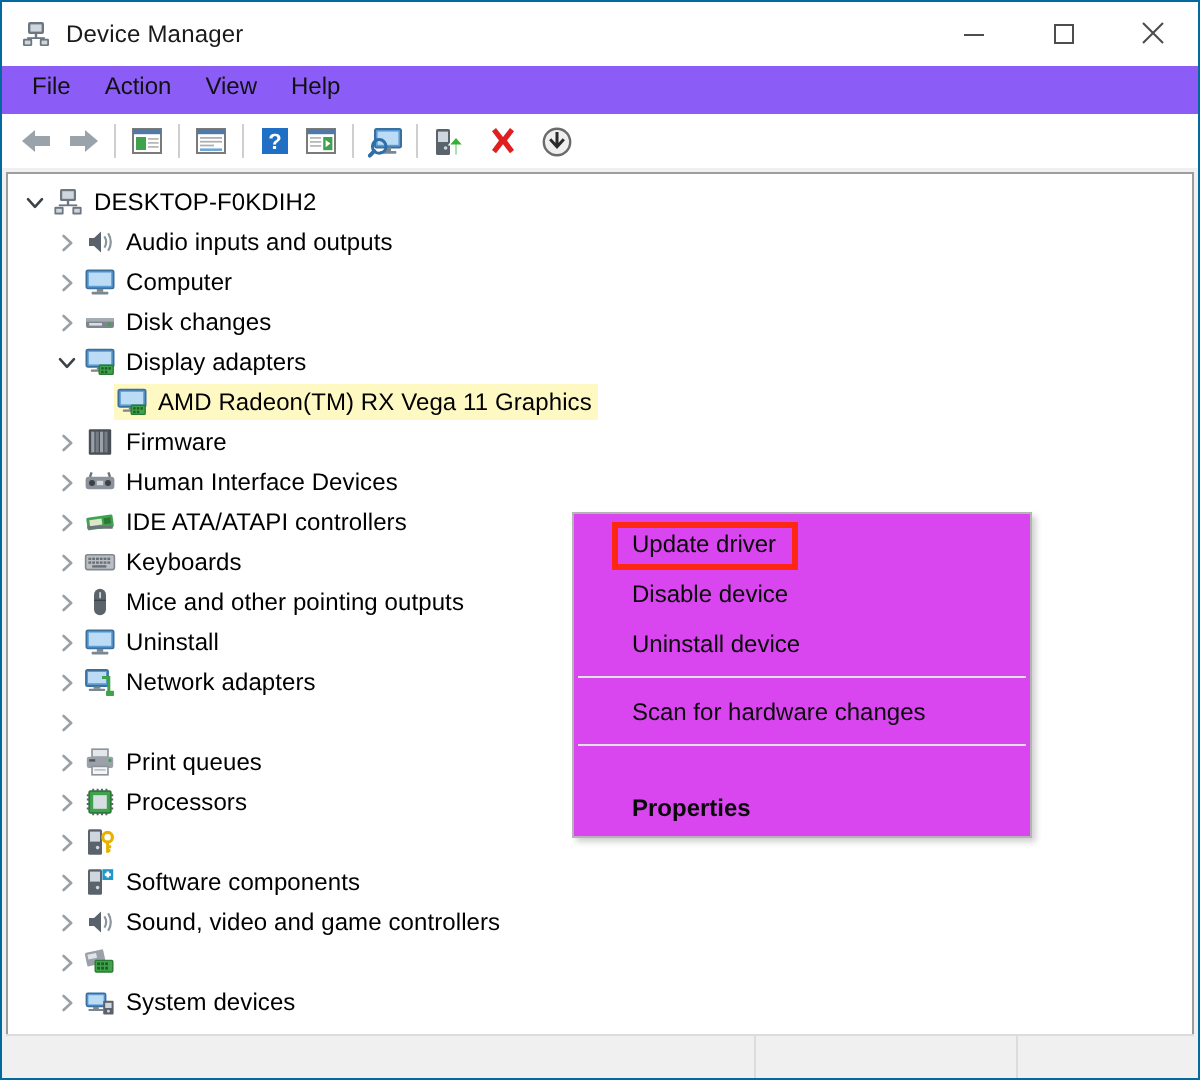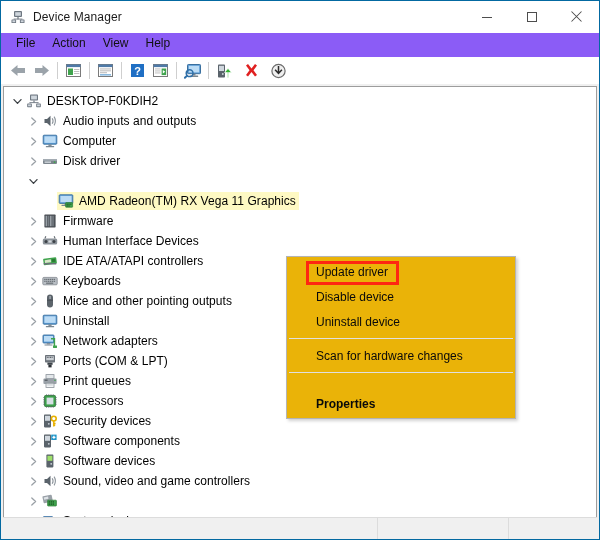--- a/index.html
+++ b/index.html
@@ -197,21 +197,21 @@
   .sp-1 { flex: 1 1 auto; }
   .sp-2 { width: 130px; flex: 0 0 auto; }
   .sp-3 { width: 88px; flex: 0 0 auto; border-right: none; }
 
   
   #context-menu {
     position: absolute;
     left: 285px;
     top: 172px;
     width: 230px;
-    background: #eab308;
+    background: #d946ef;
     border: 1px solid #b4b4b4;
     box-shadow: 2px 2px 3px rgba(0,0,0,0.18);
     padding: 2px 0 2px 0;
     box-sizing: border-box;
     z-index: 40;
   }
   .ctx-item {
     height: 25px;
     display: flex;
     align-items: center;
@@ -450,28 +450,43 @@
                 <path d="M2.8 1 L6.6 4.5 L2.8 8" fill="none" stroke="#9aa0a6" stroke-width="1.3" stroke-linecap="round" stroke-linejoin="round"></path>
               </svg>
             </span>
             <span class="sel-wrap">
               <span class="node-icon"><svg width="16" height="16" viewBox="0 0 16 16">
                   <rect x="1" y="6" width="14" height="5" rx="1" fill="#7d868e"></rect>
                   <rect x="1" y="6" width="14" height="1.8" fill="#a4acb3"></rect>
                   <rect x="2.6" y="8.5" width="6.4" height="1.3" fill="#d7dde2"></rect>
                   <circle cx="12.6" cy="9.2" r="0.9" fill="#3fa34d"></circle>
                 </svg></span>
-              <span class="node-label">Disk driver</span>
+              <span class="node-label">Disk changes</span>
             </span>
           </div>
           <div class="node lvl1">
             <span class="twisty">
               <svg width="9" height="9" viewBox="0 0 9 9">
                 <path d="M1 2.6 L4.5 6.4 L8 2.6" fill="none" stroke="#3d4246" stroke-width="1.3" stroke-linecap="round" stroke-linejoin="round"></path>
               </svg>
+            </span>
+            <span class="sel-wrap">
+              <span class="node-icon"><svg width="16" height="16" viewBox="0 0 16 16">
+                  <rect x="1.2" y="1.8" width="13.6" height="8.6" rx="0.8" fill="#5b9bd5" stroke="#3a6f9e" stroke-width="0.9"></rect>
+                  <rect x="2.4" y="2.9" width="11.2" height="6.3" fill="#bcdcf5"></rect>
+                  <rect x="6.4" y="10.6" width="3.2" height="1.2" fill="#7a8690"></rect>
+                  <rect x="3.4" y="11.8" width="9.2" height="1.1" rx="0.4" fill="#7a8690"></rect>
+                  <rect x="7.6" y="9.6" width="7" height="4.6" rx="0.5" fill="#3fa34d" stroke="#2b7a33" stroke-width="0.7"></rect>
+                  <rect x="8.6" y="10.6" width="1.2" height="1.2" fill="#1f5c26"></rect>
+                  <rect x="10.4" y="10.6" width="1.2" height="1.2" fill="#1f5c26"></rect>
+                  <rect x="12.2" y="10.6" width="1.2" height="1.2" fill="#1f5c26"></rect>
+                  <rect x="8.6" y="12.4" width="1.2" height="1.2" fill="#1f5c26"></rect>
+                  <rect x="10.4" y="12.4" width="1.2" height="1.2" fill="#1f5c26"></rect>
+                </svg></span>
+              <span class="node-label">Display adapters</span>
             </span>
           </div>
           <div class="node lvl2 selected">
             <span class="sel-wrap">
               <span class="node-icon"><svg width="16" height="16" viewBox="0 0 16 16">
                   <rect x="1.2" y="1.8" width="13.6" height="8.6" rx="0.8" fill="#5b9bd5" stroke="#3a6f9e" stroke-width="0.9"></rect>
                   <rect x="2.4" y="2.9" width="11.2" height="6.3" fill="#bcdcf5"></rect>
                   <rect x="6.4" y="10.6" width="3.2" height="1.2" fill="#7a8690"></rect>
                   <rect x="3.4" y="11.8" width="9.2" height="1.1" rx="0.4" fill="#7a8690"></rect>
                   <rect x="7.6" y="9.6" width="7" height="4.6" rx="0.5" fill="#3fa34d" stroke="#2b7a33" stroke-width="0.7"></rect>
@@ -608,33 +623,20 @@
                 </svg></span>
               <span class="node-label">Network adapters</span>
             </span>
           </div>
           <div class="node lvl1">
             <span class="twisty">
               <svg width="9" height="9" viewBox="0 0 9 9">
                 <path d="M2.8 1 L6.6 4.5 L2.8 8" fill="none" stroke="#9aa0a6" stroke-width="1.3" stroke-linecap="round" stroke-linejoin="round"></path>
               </svg>
             </span>
-            <span class="sel-wrap">
-              <span class="node-icon"><svg width="16" height="16" viewBox="0 0 16 16">
-                  <rect x="3" y="2" width="10" height="7.6" rx="0.8" fill="#6b7279"></rect>
-                  <rect x="4.2" y="3.2" width="7.6" height="4" fill="#c9ced3"></rect>
-                  <rect x="4.8" y="3.8" width="1" height="1.1" fill="#555b61"></rect>
-                  <rect x="6.4" y="3.8" width="1" height="1.1" fill="#555b61"></rect>
-                  <rect x="8" y="3.8" width="1" height="1.1" fill="#555b61"></rect>
-                  <rect x="9.6" y="3.8" width="1" height="1.1" fill="#555b61"></rect>
-                  <rect x="5.4" y="9.6" width="5.2" height="2.2" fill="#3d444a"></rect>
-                  <rect x="6.4" y="11.8" width="3.2" height="2.6" fill="#2b3035"></rect>
-                </svg></span>
-              <span class="node-label">Ports (COM &amp; LPT)</span>
-            </span>
           </div>
           <div class="node lvl1">
             <span class="twisty">
               <svg width="9" height="9" viewBox="0 0 9 9">
                 <path d="M2.8 1 L6.6 4.5 L2.8 8" fill="none" stroke="#9aa0a6" stroke-width="1.3" stroke-linecap="round" stroke-linejoin="round"></path>
               </svg>
             </span>
             <span class="sel-wrap">
               <span class="node-icon"><svg width="16" height="16" viewBox="0 0 16 16">
                   <rect x="4" y="1.6" width="8" height="4" fill="#e3e7ea" stroke="#8b9299" stroke-width="0.8"></rect>
@@ -669,53 +671,37 @@
               </svg>
             </span>
             <span class="sel-wrap">
               <span class="node-icon"><svg width="16" height="16" viewBox="0 0 16 16">
                   <rect x="2" y="1.6" width="7" height="12.8" rx="0.8" fill="#5a636b"></rect>
                   <rect x="3" y="2.8" width="5" height="5" fill="#cfd6dd"></rect>
                   <circle cx="6.8" cy="10.8" r="0.9" fill="#cfd6dd"></circle>
                   <circle cx="11.8" cy="5.6" r="2.4" fill="none" stroke="#e8b100" stroke-width="1.6"></circle>
                   <path d="M11.8 7.6 L11.8 13.4 M11.8 10.4 L13.6 10.4 M11.8 12.2 L13.2 12.2" stroke="#e8b100" stroke-width="1.5"></path>
                 </svg></span>
-              <span class="node-label">Security devices</span>
             </span>
           </div>
           <div class="node lvl1">
             <span class="twisty">
               <svg width="9" height="9" viewBox="0 0 9 9">
                 <path d="M2.8 1 L6.6 4.5 L2.8 8" fill="none" stroke="#9aa0a6" stroke-width="1.3" stroke-linecap="round" stroke-linejoin="round"></path>
               </svg>
             </span>
             <span class="sel-wrap">
               <span class="node-icon"><svg width="16" height="16" viewBox="0 0 16 16">
                   <rect x="2" y="1.6" width="7" height="12.8" rx="0.8" fill="#5a636b"></rect>
                   <rect x="3" y="2.8" width="5" height="5" fill="#cfd6dd"></rect>
                   <circle cx="6.8" cy="10.8" r="0.9" fill="#cfd6dd"></circle>
                   <rect x="9.2" y="1.6" width="5.4" height="5.4" fill="#2196c9"></rect>
                   <path d="M11.9 2.8 L11.9 5.8 M10.4 4.3 L13.4 4.3" stroke="#ffffff" stroke-width="1.3"></path>
                 </svg></span>
               <span class="node-label">Software components</span>
-            </span>
-          </div>
-          <div class="node lvl1">
-            <span class="twisty">
-              <svg width="9" height="9" viewBox="0 0 9 9">
-                <path d="M2.8 1 L6.6 4.5 L2.8 8" fill="none" stroke="#9aa0a6" stroke-width="1.3" stroke-linecap="round" stroke-linejoin="round"></path>
-              </svg>
-            </span>
-            <span class="sel-wrap">
-              <span class="node-icon"><svg width="16" height="16" viewBox="0 0 16 16">
-                  <rect x="4.4" y="1.6" width="7" height="12.8" rx="0.8" fill="#5a636b"></rect>
-                  <rect x="5.4" y="2.8" width="5" height="5" fill="#9ee06a"></rect>
-                  <circle cx="9.2" cy="10.8" r="0.9" fill="#cfd6dd"></circle>
-                </svg></span>
-              <span class="node-label">Software devices</span>
             </span>
           </div>
           <div class="node lvl1">
             <span class="twisty">
               <svg width="9" height="9" viewBox="0 0 9 9">
                 <path d="M2.8 1 L6.6 4.5 L2.8 8" fill="none" stroke="#9aa0a6" stroke-width="1.3" stroke-linecap="round" stroke-linejoin="round"></path>
               </svg>
             </span>
             <span class="sel-wrap">
               <span class="node-icon"><svg width="16" height="16" viewBox="0 0 16 16">

